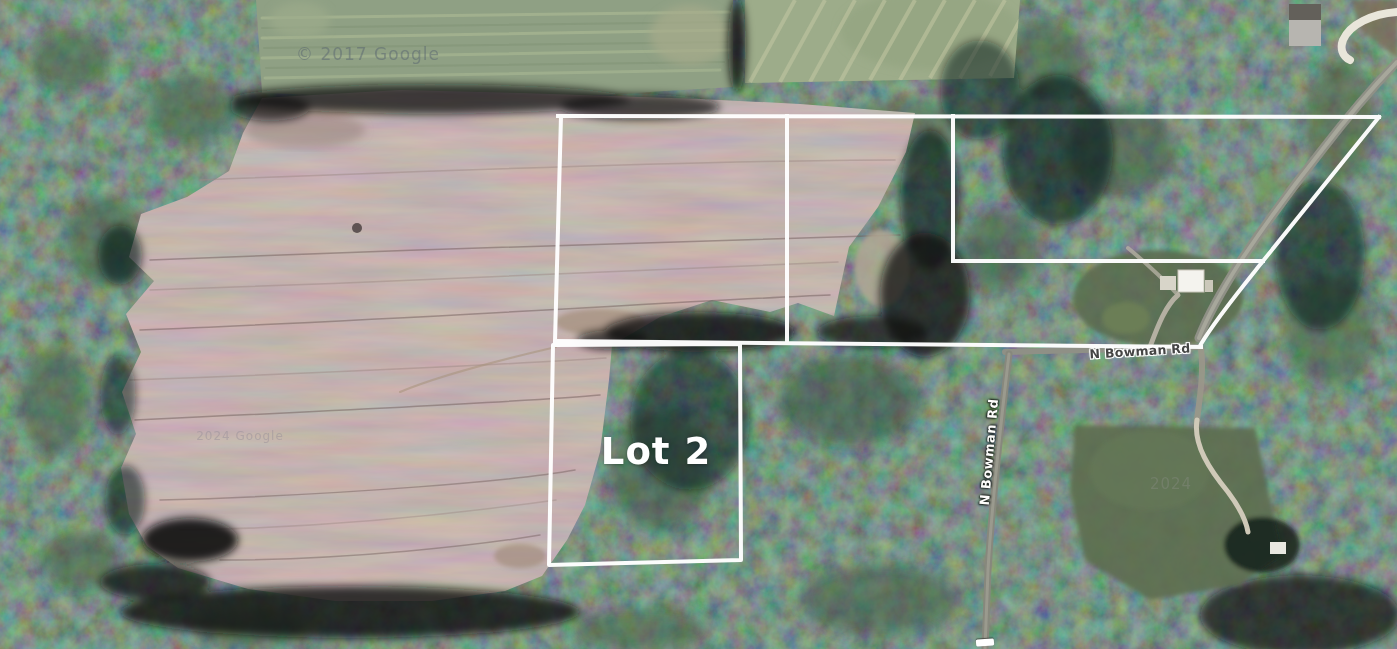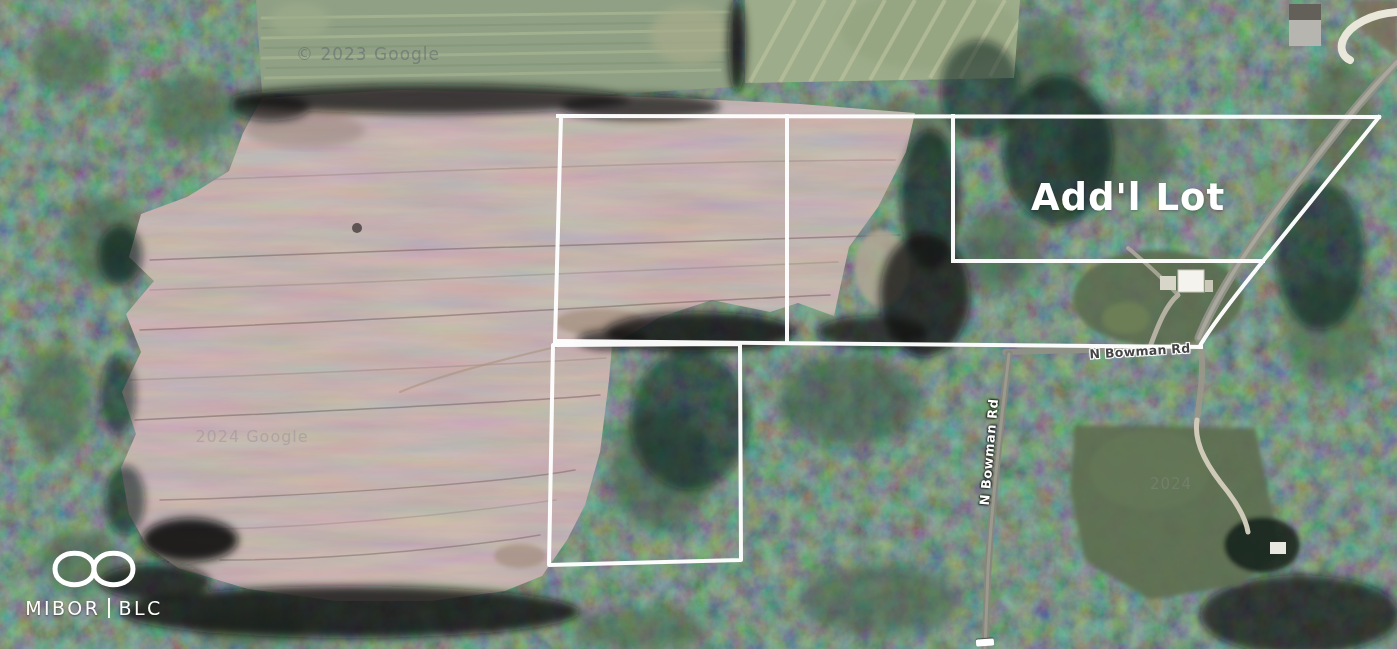--- a/index.html
+++ b/index.html
@@ -25,21 +25,21 @@
     transform:translate(-50%,-50%) rotate(-85deg);
     text-shadow:0 0 2px rgba(25,30,26,.95),1px 1px 2px rgba(25,30,26,.9),-1px -1px 2px rgba(25,30,26,.9);
   }
   .road-frag{
     position:absolute;left:976px;top:639px;width:18px;height:7px;
     background:#ffffff;border-radius:1.5px;transform:rotate(-4deg);
     box-shadow:0 -1px 1px rgba(30,35,30,.6);
   }
   .wm{position:absolute;transform:translate(-50%,-50%);white-space:nowrap;letter-spacing:1px;}
   .wm-top{left:368px;top:54px;font-size:17px;color:rgba(88,100,112,.5);}
-  .wm-field{left:252px;top:436px;font-size:16px;color:rgba(150,143,152,.48);}
+  .wm-field{left:240px;top:436px;font-size:12px;color:rgba(150,143,152,.48);}
   .wm-clearing{left:1171px;top:484px;font-size:15px;color:rgba(128,134,120,.55);}
   .logo{
     position:absolute;left:28px;top:546px;width:132px;
     display:flex;flex-direction:column;align-items:center;color:#fff;
   }
   .logo-text{
     display:flex;align-items:center;gap:8px;margin-top:5px;
     font-size:19px;letter-spacing:2.5px;font-weight:400;
     text-shadow:0 1px 2px rgba(10,15,10,.5);
   }
@@ -217,34 +217,24 @@
       <path d="M1379,117 L1263,261 C1243,286 1215,320 1201,344"></path>
       <path d="M556,341 L1201,347"></path>
       <path d="M561,116 L555,341"></path>
       <path d="M787,116 L787,342"></path>
       <path d="M953,116 L953,261"></path>
       <path d="M953,261 L1263,261"></path>
       <path d="M553,345 L740,344 L741,560 L549,565 Z"></path>
     </g>
   </svg>
 
-  <div class="lot-label" style="left:1128px;top:197px">Add'l Lot</div>
+  <div class="lot-label" style="left:656px;top:451px">Lot 2</div>
 
   <div class="road-label road-ew">N Bowman Rd</div>
   <div class="road-label road-ns">N Bowman Rd</div>
   <div class="road-frag"></div>
 
-  <div class="wm wm-top">© 2023 Google</div>
+  <div class="wm wm-top">© 2017 Google</div>
   <div class="wm wm-field">2024 Google</div>
   <div class="wm wm-clearing">2024</div>
 
-  <div class="logo">
-    <svg width="86" height="46" viewBox="0 0 86 46" aria-hidden="true">
-      <path d="M43,23 C43,2 4,2 4,23 C4,44 43,44 43,23 C43,2 82,2 82,23 C82,44 43,44 43,23" fill="none" stroke="#ffffff" stroke-width="5" stroke-linecap="round"></path>
-    </svg>
-    <div class="logo-text">
-      <span>MIBOR</span>
-      <span class="logo-div"></span>
-      <span>BLC</span>
-    </div>
-  </div>
 
 </div>
 
 </body></html>

